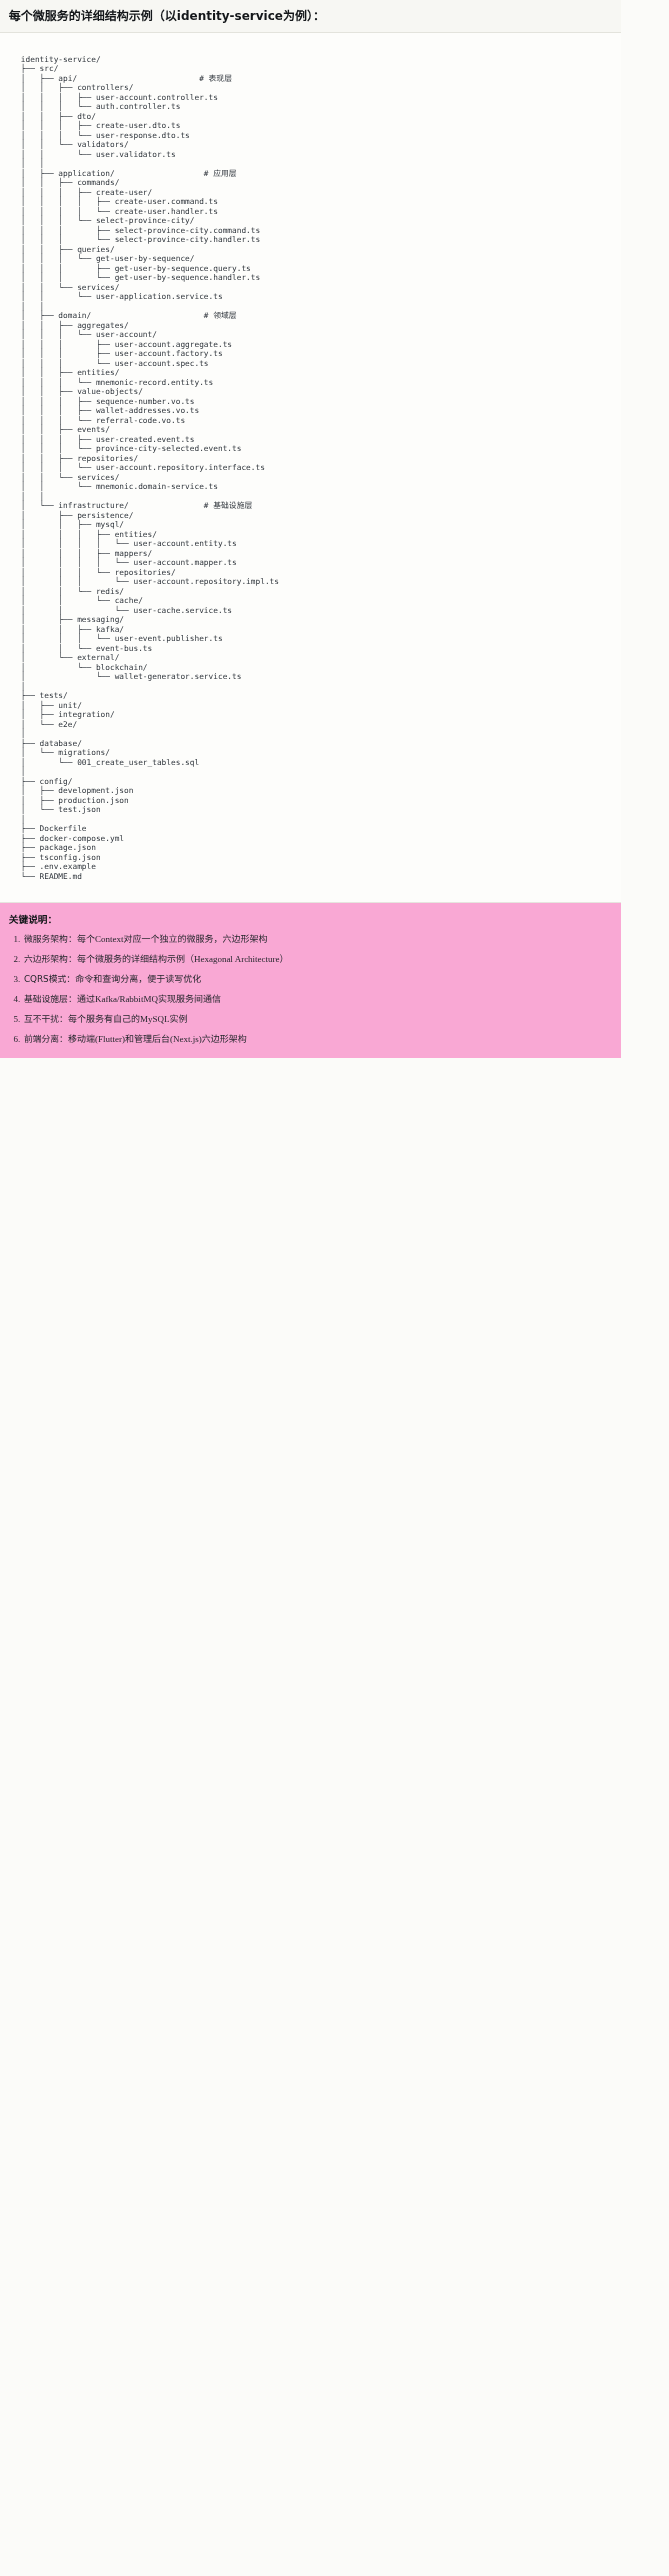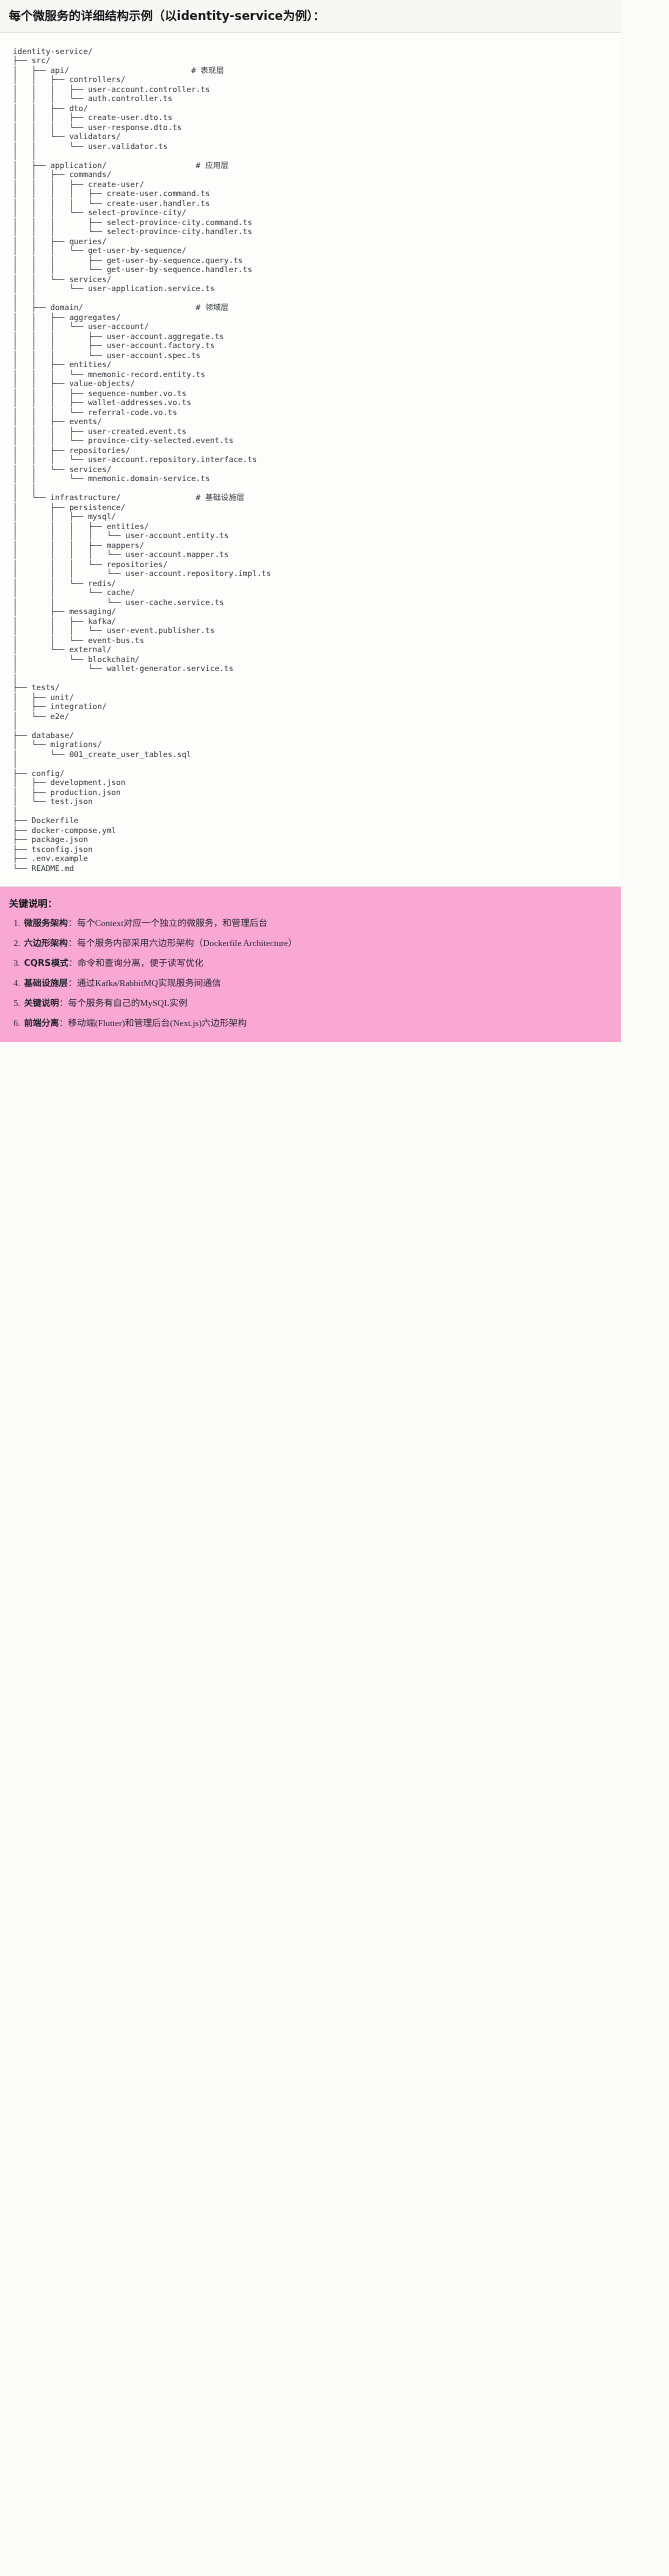--- a/index.html
+++ b/index.html
@@ -34,21 +34,21 @@
   }
 
   
   .code-block{
     background:#fdfdfb;
     padding:10px 0 8.8px 8.8px;
     box-sizing:border-box;
     border-bottom:0.6px solid #e6e6df;
   }
   pre.tree{
-    margin:4px;
+    margin:12px;
     font-family:"DejaVu Sans Mono","Liberation Mono",monospace;
     font-size:7.8px;
     line-height:9.5px;
     color:#30363d;
     white-space:pre;
     letter-spacing:0px;
     tab-size:4;
   }
 
   
@@ -72,21 +72,21 @@
   }
   ol.key-list li{
     font-size:9px;
     line-height:13px;
     margin:0 0 6.9px 0;
     color:#1f2328;
     padding-left:1.3px;
   }
   ol.key-list li b{
     font-family:"DejaVu Sans","Liberation Sans",sans-serif;
-    font-weight:bold;
+    font-weight:normal;
     font-size:8.8px;
   }
   .closing{
     margin:8.8px 0 0 0;
     font-size:9px;
     line-height:13px;
     color:#1f2328;
     padding:0 0 8.8px 0;
   }
 </style>
@@ -185,23 +185,23 @@
 ├── docker-compose.yml
 ├── package.json
 ├── tsconfig.json
 ├── .env.example
 └── README.md</pre>
   </div>
 
   <div class="keys">
     <h2 class="keys-heading">关键说明：</h2>
     <ol class="key-list">
-      <li><b>微服务架构</b><span>：每个Context对应一个独立的微服务，和管理后台</span></li>
-      <li><b>六边形架构</b><span>：每个服务内部采用六边形架构（Dockerfile Architecture）</span></li>
+      <li><b>微服务架构</b><span>：每个Context对应一个独立的微服务，六边形架构</span></li>
+      <li><b>六边形架构</b><span>：每个微服务的详细结构示例（Hexagonal Architecture）</span></li>
       <li><b>CQRS模式</b><span>：命令和查询分离，便于读写优化</span></li>
       <li><b>基础设施层</b><span>：通过Kafka/RabbitMQ实现服务间通信</span></li>
-      <li><b>关键说明</b><span>：每个服务有自己的MySQL实例</span></li>
+      <li><b>互不干扰</b><span>：每个服务有自己的MySQL实例</span></li>
       <li><b>前端分离</b><span>：移动端(Flutter)和管理后台(Next.js)六边形架构</span></li>
     </ol>
   </div>
 
 </div>
 
 
 </body></html>

